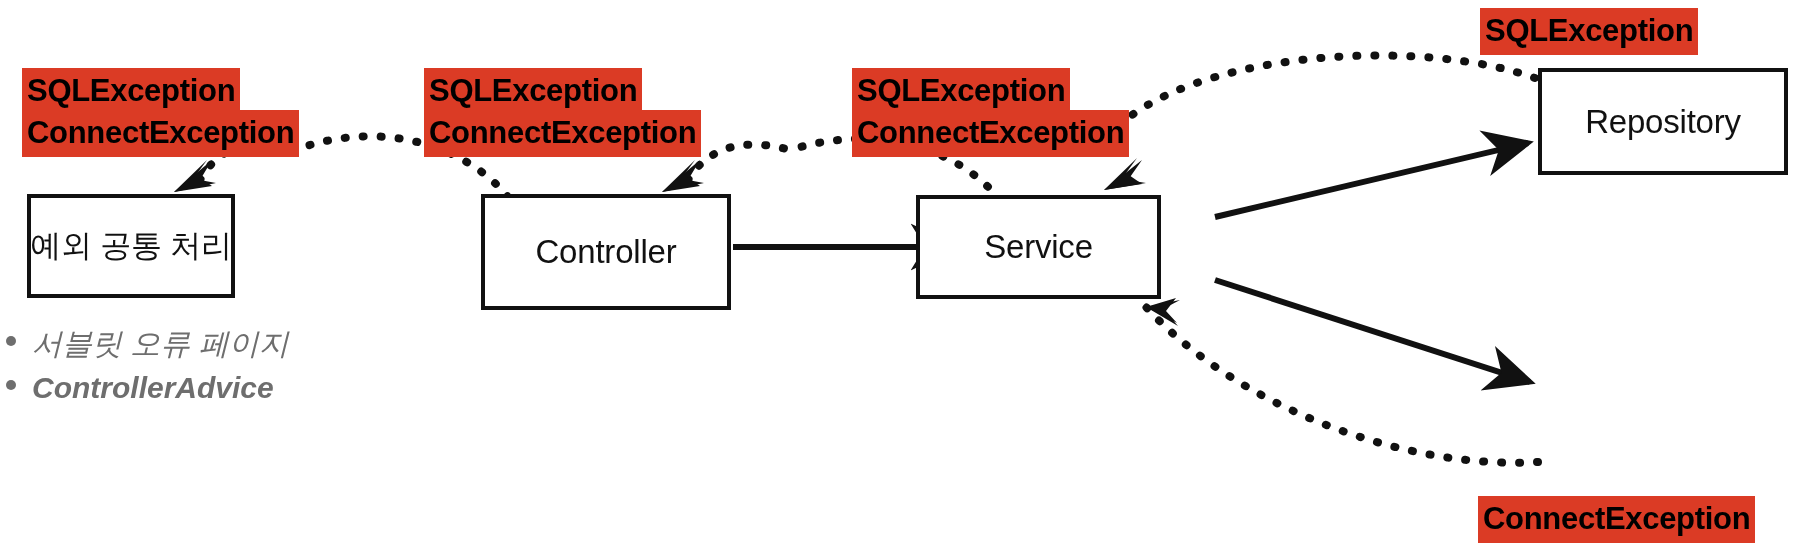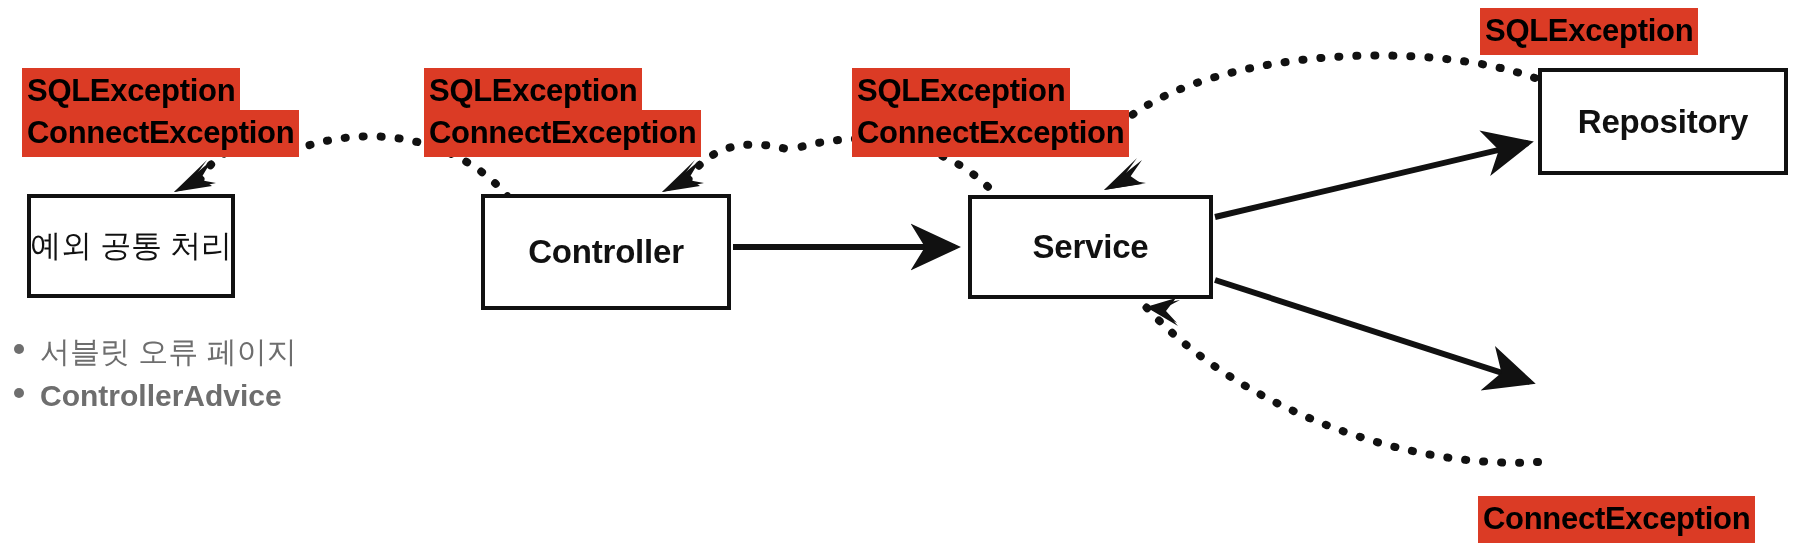--- a/index.html
+++ b/index.html
@@ -31,21 +31,21 @@
     box-sizing: border-box;
     background: #ffffff;
     border: 4px solid #111111;
     display: flex;
     align-items: center;
     justify-content: center;
     z-index: 3;
   }
   .node-label {
     font-size: 33px;
-    font-weight: 700;
+    font-weight: 400;
     color: #111111;
     letter-spacing: -0.2px;
     white-space: nowrap;
   }
   .node-label.ko {
     font-weight: 500;
     font-size: 31px;
   }
 
   
@@ -59,23 +59,24 @@
     padding: 7px 5px 9px 5px;
     white-space: nowrap;
     z-index: 5;
     letter-spacing: -0.3px;
   }
 
   
   .bullets {
     position: absolute;
     list-style: none;
-    margin: 12px;
+    margin: 4px;
     padding: 0;
     z-index: 4;
+    font-style: italic;
   }
   .bullets li {
     display: flex;
     align-items: baseline;
     color: #6E6E6E;
     font-size: 30px;
     font-weight: 700;
     line-height: 44px;
     white-space: nowrap;
   }
@@ -151,21 +152,21 @@
   </svg>
 
   <div class="node-box" style="left:27px; top:194px; width:208px; height:104px;">
     <span class="node-label ko">예외 공통 처리</span>
   </div>
 
   <div class="node-box" style="left:481px; top:194px; width:250px; height:116px;">
     <span class="node-label">Controller</span>
   </div>
 
-  <div class="node-box" style="left:968px; top:195px; width:245px; height:104px;">
+  <div class="node-box" style="left:916px; top:195px; width:245px; height:104px;">
     <span class="node-label">Service</span>
   </div>
 
   <div class="node-box" style="left:1538px; top:68px; width:250px; height:107px;">
     <span class="node-label">Repository</span>
   </div>
 
 
   <div class="chip" style="left:22px; top:68px;">SQLException</div>
 

